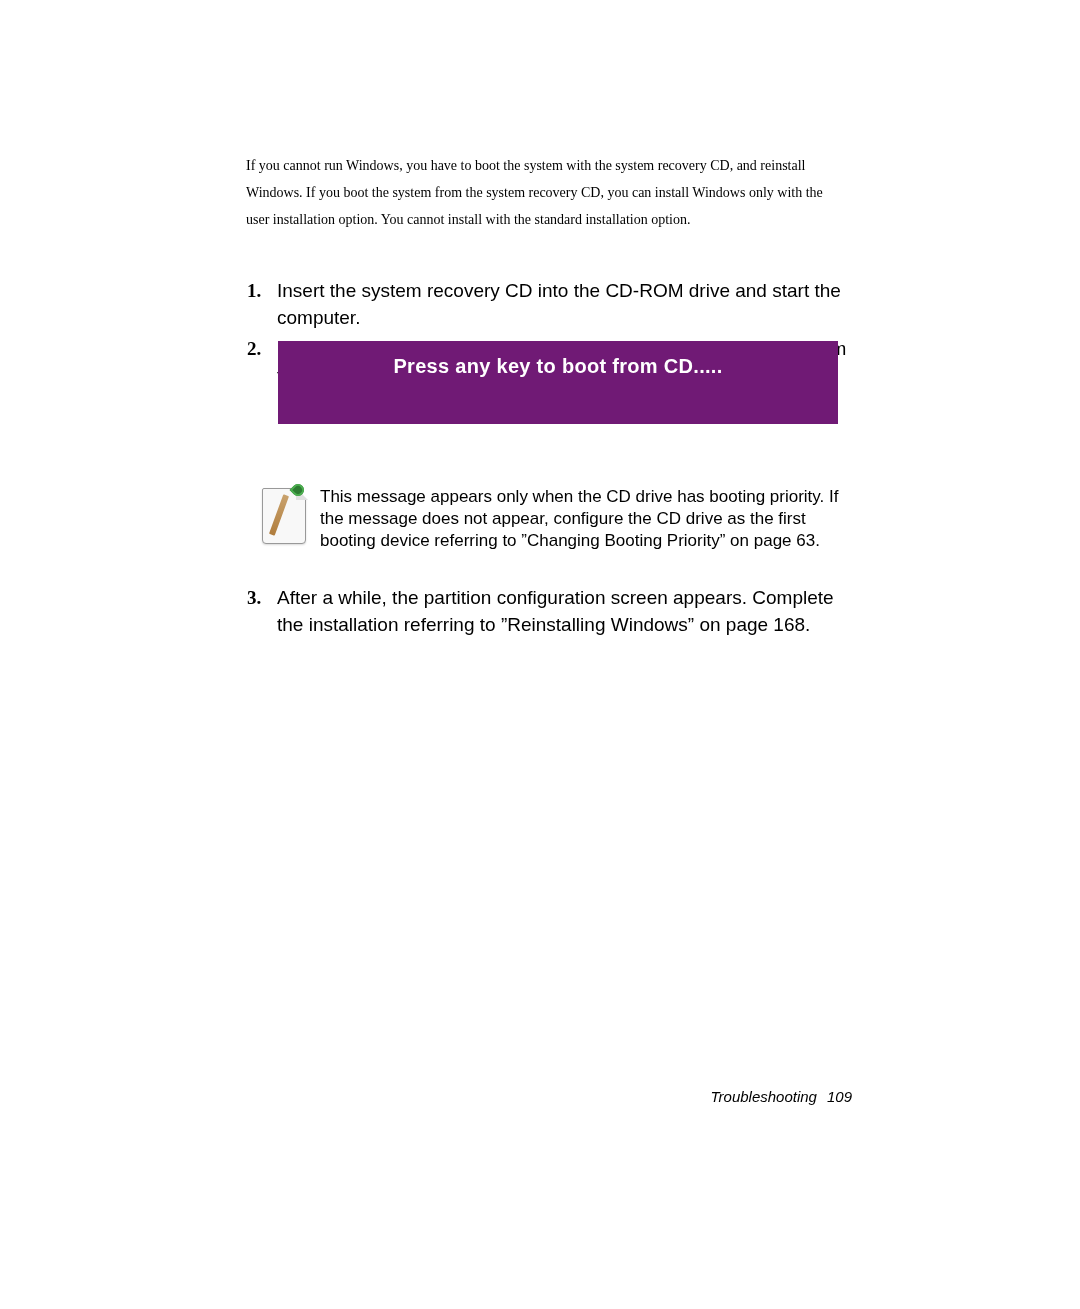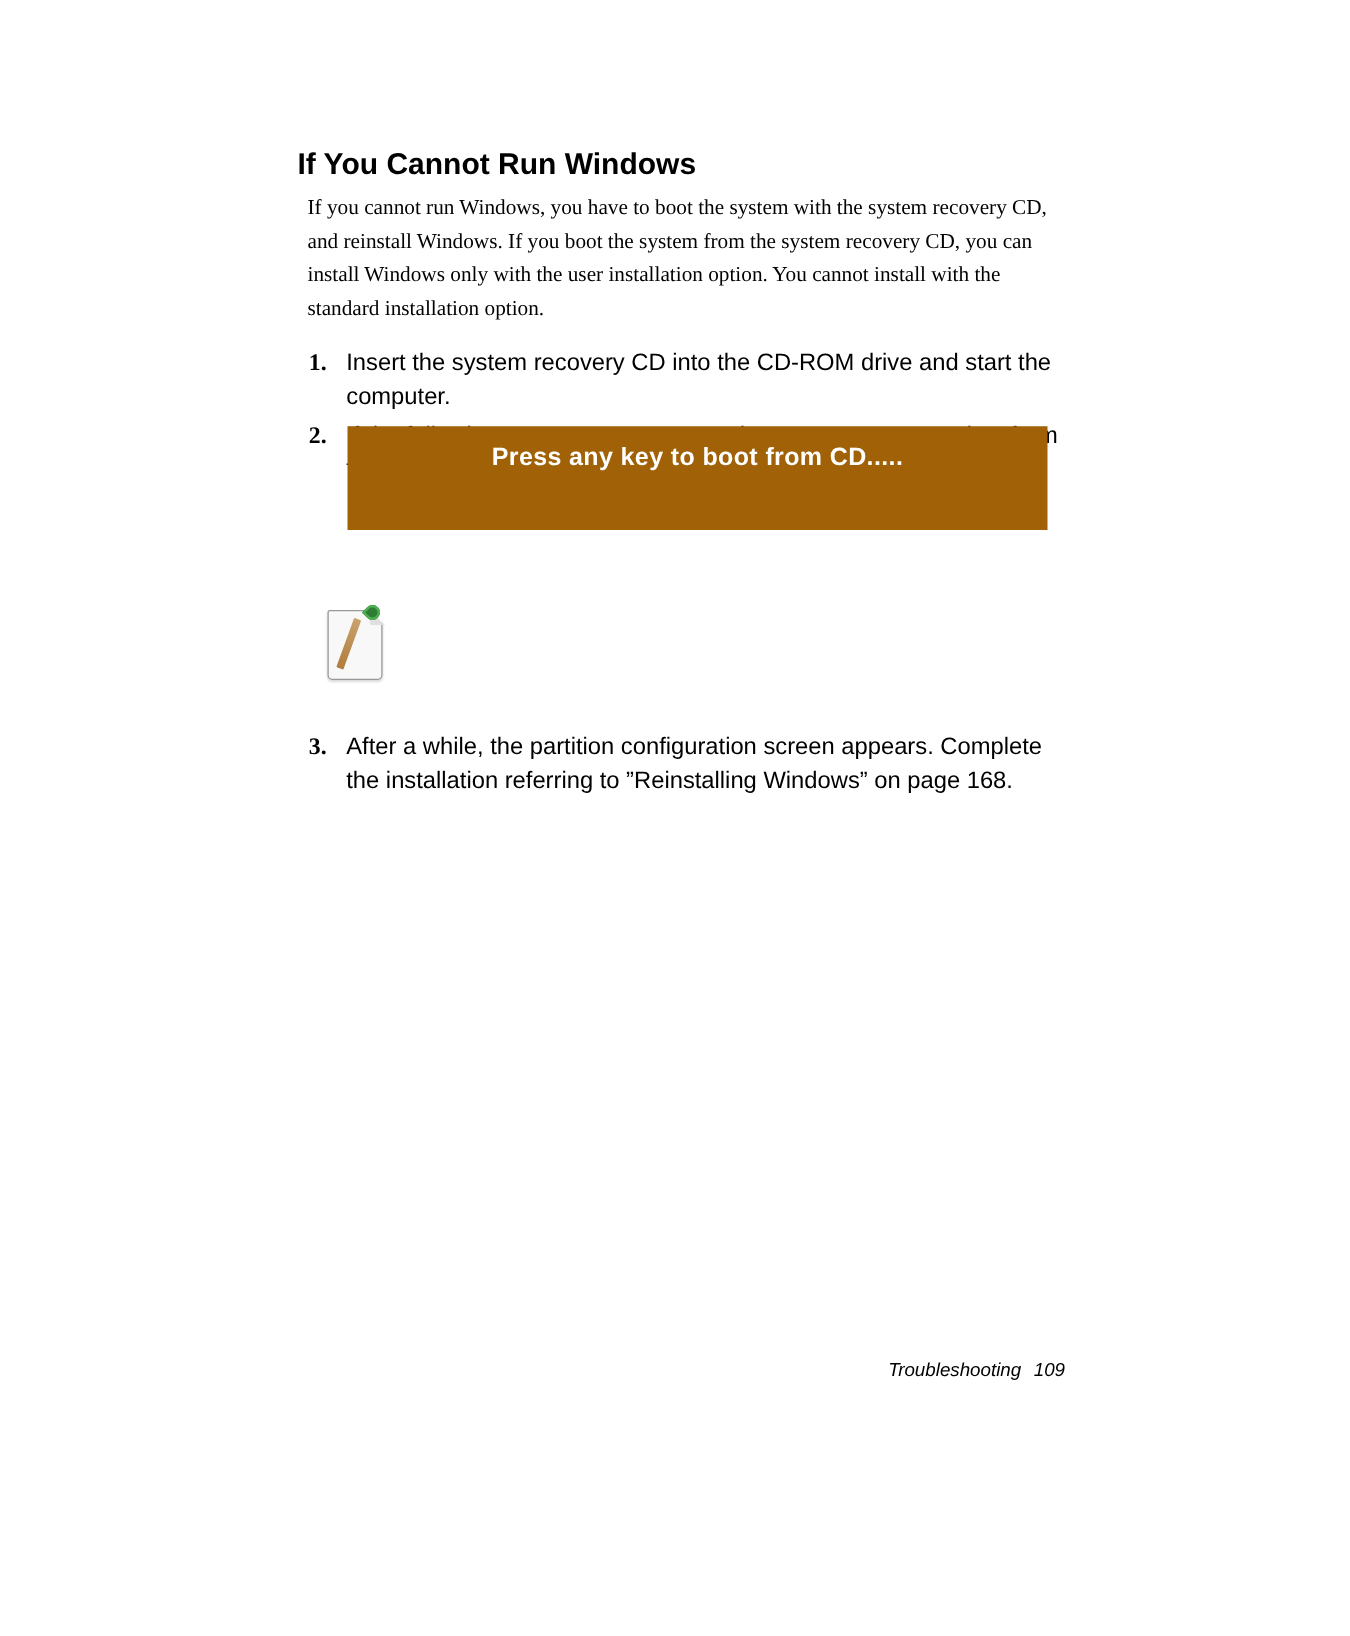--- a/index.html
+++ b/index.html
@@ -1,43 +1,42 @@
 <!DOCTYPE html>
 <html><head>
   <meta charset="utf-8">
   <style>
     * { box-sizing: border-box; margin: 0; padding: 0; }
     html, body { width: 1080px; height: 1309px; background: #fff; font-family: "Times New Roman", Times, serif; color: #000; }
     .page { position: relative; width: 1080px; height: 1309px; }
     .heading { position: absolute; left: 238px; top: 118px; font-family: Arial, Helvetica, sans-serif; font-weight: bold; font-size: 24px; color: #000; }
-    .intro { position: absolute; left: 246px; top: 152px; width: 598px; font-size: 17px; line-height: 27px; font-family: "Times New Roman", Times, serif; }
+    .intro { position: absolute; left: 246px; top: 152px; width: 598px; font-size: 14px; line-height: 27px; font-family: "Times New Roman", Times, serif; }
     .ol { position: absolute; left: 247px; top: 277px; width: 602px; }
     .li { display: flex; margin-bottom: 4px; font-size: 19px; line-height: 27px; }
     .num { width: 30px; font-weight: bold; font-family: "Times New Roman", Times, serif; }
     .li-text { flex: 1; font-family: Liberation Sans, sans-serif; }
-    .screenshot-box { position: absolute; left: 278px; top: 341px; width: 560px; height: 83px; background: #a16207; display: flex; align-items: flex-start; justify-content: center; padding-top: 14px; }
+    .screenshot-box { position: absolute; left: 278px; top: 341px; width: 560px; height: 83px; background: #701a75; display: flex; align-items: flex-start; justify-content: center; padding-top: 14px; }
     .screenshot-text { font-family: Arial, Helvetica, sans-serif; font-weight: bold; font-size: 20px; color: #fff; letter-spacing: 0.3px; }
     .note-row { position: absolute; left: 260px; top: 486px; width: 590px; display: flex; align-items: flex-start; }
     .note-icon { width: 50px; height: 62px; margin-right: 10px; flex: 0 0 auto; position: relative; }
     .note-paper { width: 44px; height: 56px; background: #f8f8f8; border: 1px solid #999; border-radius: 2px 2px 4px 4px; position: absolute; left: 2px; top: 2px; box-shadow: 0 1px 2px rgba(0,0,0,0.15); }
     .note-fold { position: absolute; right: 2px; top: 2px; width: 0; height: 0; border-left: 12px solid #e0e0e0; border-top: 12px solid #fff; }
     .note-pencil { position: absolute; left: 16px; top: 8px; width: 6px; height: 42px; background: linear-gradient(#c9a26d, #b07d3d); transform: rotate(20deg); border-radius: 1px; }
     .note-clover { position: absolute; right: 6px; top: -2px; width: 12px; height: 12px; background: #2e7d32; border-radius: 50% 50% 50% 0; transform: rotate(45deg); box-shadow: 0 0 0 2px #4caf50 inset; }
     .note-text { font-family: Arial, Helvetica, sans-serif; font-size: 17px; line-height: 22px; color: #000; flex: 1; }
     .ol2 { position: absolute; left: 247px; top: 584px; width: 602px; }
     .footer { position: absolute; right: 228px; top: 1088px; font-family: Arial, Helvetica, sans-serif; font-style: italic; font-size: 15px; color: #000; }
     .footer .sec { font-style: italic; }
     .footer .pg { font-style: italic; margin-left: 10px; text-align: right; }
   </style>
 </head>
 <body>
 
 <div class="page">
 
-  <div class="heading">If You Cannot Run Windows</div>
 
   <div class="intro">If you cannot run Windows, you have to boot the system with the system recovery CD, and reinstall Windows. If you boot the system from the system recovery CD, you can install Windows only with the user installation option. You cannot install with the standard installation option.</div>
 
   <div class="ol">
     <div class="li">
       <div class="num">1.</div>
       <div class="li-text">Insert the system recovery CD into the CD-ROM drive and start the computer.</div>
     </div>
     <div class="li">
       <div class="num">2.</div>
@@ -49,20 +48,21 @@
     <div class="screenshot-text">Press any key to  boot from CD.....</div>
   </div>
 
   <div class="note-row">
     <div class="note-icon">
       <div class="note-paper"></div>
       <div class="note-fold"></div>
       <div class="note-pencil"></div>
       <div class="note-clover"></div>
     </div>
+    <div class="note-text">This message appears only when the CD drive has booting priority. If the message does not appear, configure the CD drive as the first booting device referring to ”Changing Booting Priority” on page 63.</div>
   </div>
 
   <div class="ol2">
     <div class="li">
       <div class="num">3.</div>
       <div class="li-text">After a while, the partition configuration screen appears. Complete the installation referring to ”Reinstalling Windows” on page 168.</div>
     </div>
   </div>
 
   <div class="footer">

